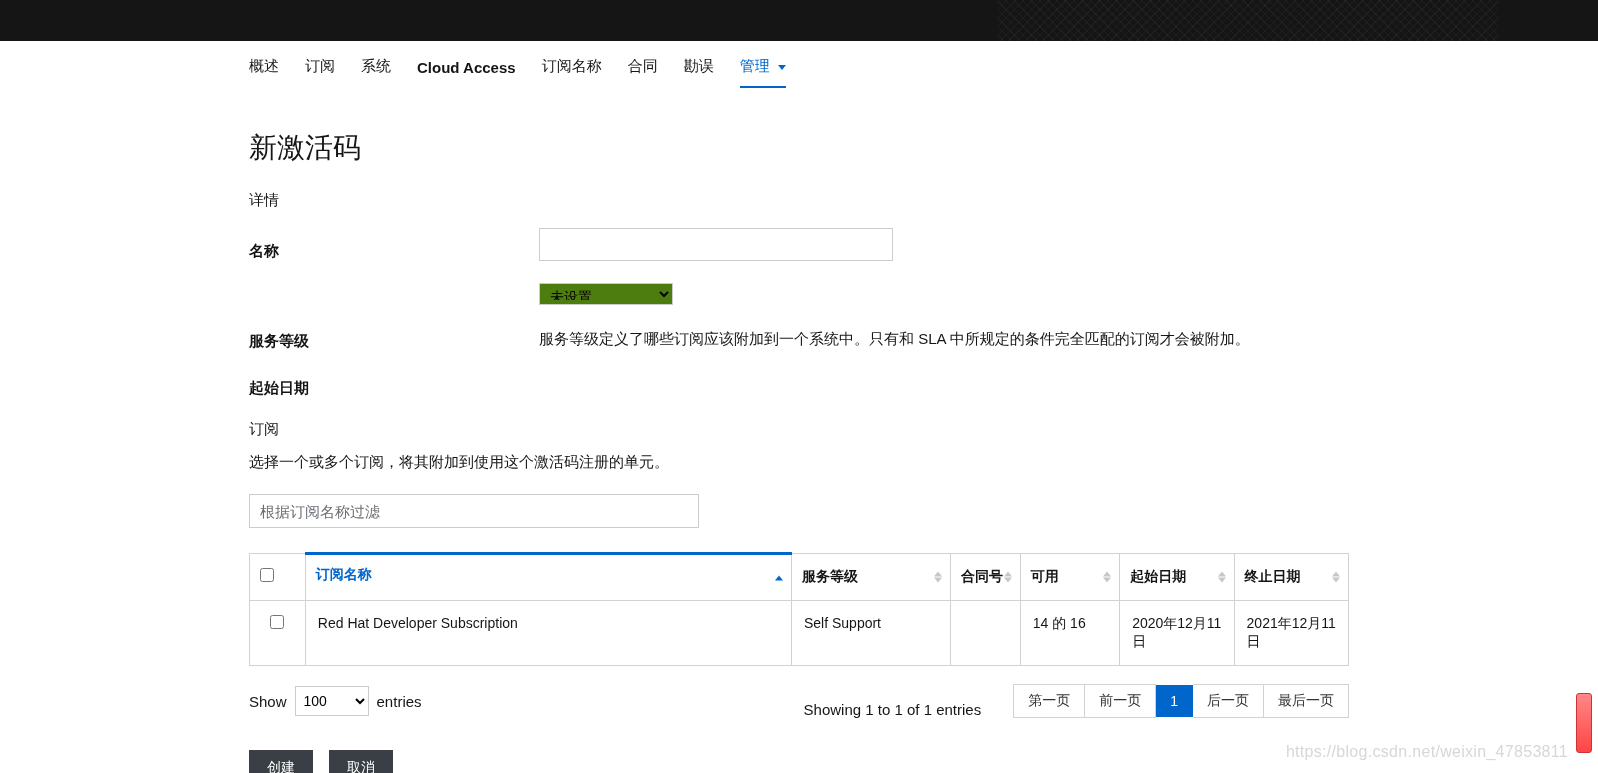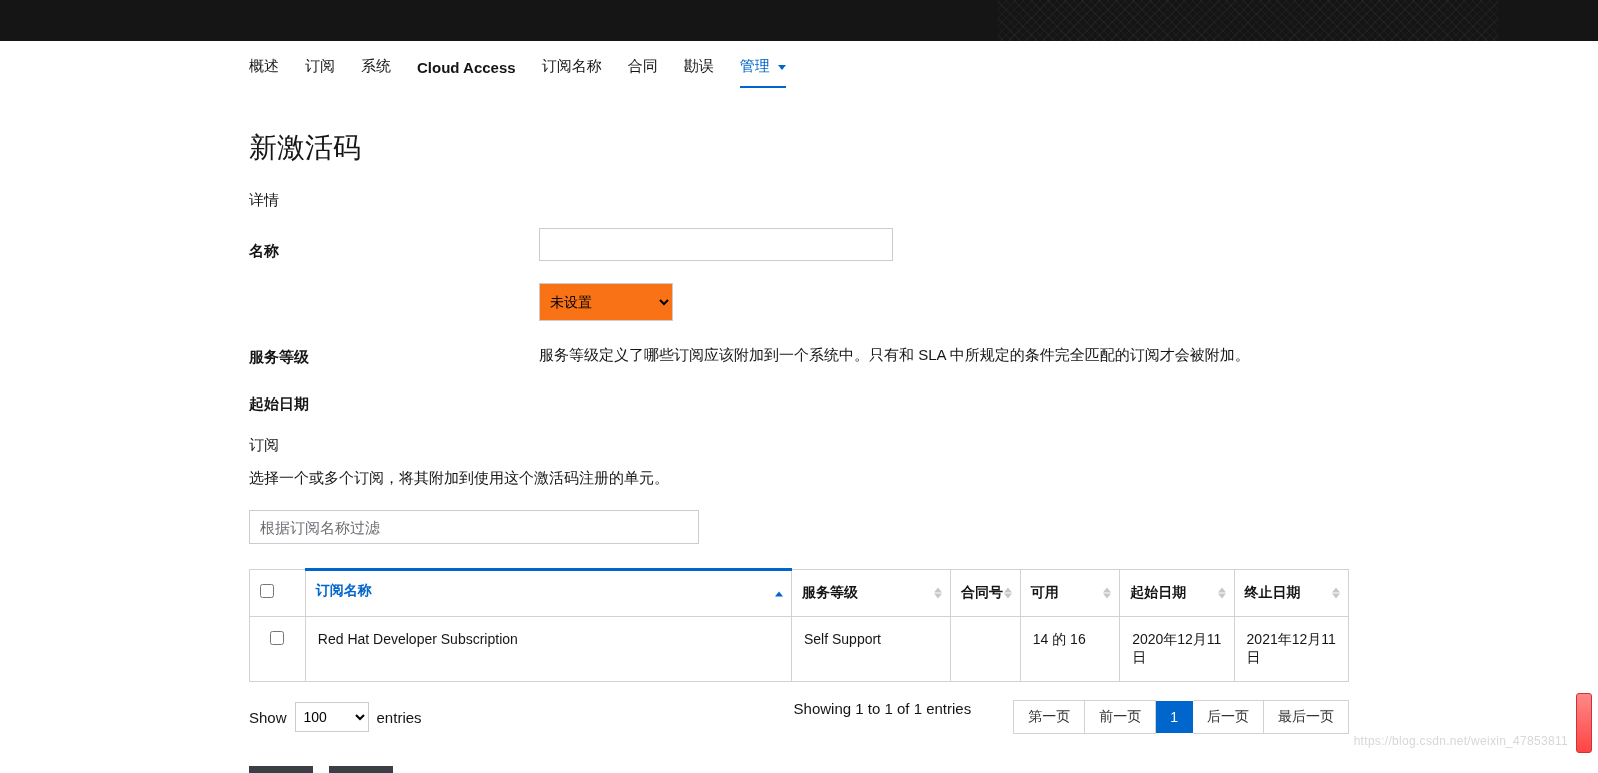--- a/index.html
+++ b/index.html
@@ -13,21 +13,21 @@
     .nav-tab.active { color:#0066cc; border-bottom:2px solid #0066cc; padding-bottom:10px; }
     .nav-tab.active .caret { margin-left:4px; }
     .caret { display:inline-block; width:0; height:0; border-left:4px solid transparent; border-right:4px solid transparent; border-top:5px solid #0066cc; vertical-align:middle; }
     .content { padding-top: 40px; }
     h1.page-title { font-size: 28px; font-weight: 400; color:#151515; margin-bottom: 24px; }
     .section-label { font-size:15px; color:#151515; margin-bottom: 18px; }
     .form-row { display:flex; align-items:flex-end; margin-bottom: 22px; }
     .form-label { width: 290px; font-weight:600; font-size:15px; color:#151515; padding-top:6px; }
     .form-control-wrap { flex:1; }
     input[type="text"].tf { width: 354px; height: 33px; border:1px solid #ccc; padding: 4px 8px; font-size:14px; }
-    select.sel { height: 38px; border:1px solid #ccc; padding: 4px 6px; font-size:14px; background:#f97316; }
+    select.sel { height: 22px; border:1px solid #ccc; padding: 4px 6px; font-size:14px; background:#4d7c0f; }
     .sel-small { width: 134px; }
     .sel-mid { width: 204px; }
     .helptext { margin-top: 4px; color:#151515; font-size:15px; line-height:1.6; }
     .sub-section-title { font-size:15px; margin-bottom: 14px; margin-top: 10px; }
     .sub-desc { font-size:15px; margin-bottom: 22px; }
     .filter-input { width: 450px; height: 34px; border:1px solid #ccc; padding: 6px 10px; font-size:15px; color:#6a6e73; }
     .filter-input::placeholder { color:#6a6e73; }
     table.data { width:100%; border-collapse: collapse; margin-top: 24px; }
     table.data th, table.data td { border:1px solid #d2d2d2; padding: 14px 12px; text-align:left; vertical-align:top; font-size:14px; }
     table.data th { font-weight:600; color:#151515; position:relative; background:#fff;padding-left:10px; }
@@ -46,25 +46,25 @@
     .col-ed  { width:115px; }
     td .cb, th .cb { width:14px; height:14px; }
     .table-footer { display:flex; align-items:center; justify-content:space-between; margin-top: 18px; }
     .show-wrap { display:flex; align-items:center; gap:8px; font-size:15px; color:#151515; }
     .show-wrap select { width:74px; height:30px; border:1px solid #ccc; background:#fff; padding:2px 4px; font-size:14px; }
     .entries-info { font-size:15px; color:#151515; }
     .paginator { display:flex; align-items:center; }
     .paginator .pg { border:1px solid #d2d2d2; background:#fff; color:#333; padding:7px 14px; font-size:14px; cursor:pointer; user-select:none; }
     .paginator .pg + .pg { border-left:none; }
     .paginator .pg.current { background:#0066cc; color:#fff; border-color:#0066cc; }
-    .paginator-wrap { display:flex; align-items:flex-start; gap: 42px; }
+    .paginator-wrap { display:flex; align-items:flex-end; gap: 32px; }
     .actions { margin-top: 32px; display:flex; gap: 16px; margin-bottom: 40px; }
     .btn { background:#393f44; color:#fff; padding:9px 18px; font-size:14px; border:none; cursor:pointer; }
     .scroll-hint { position:fixed; right:6px; bottom:20px; width:16px; height:60px; border:1px solid #c33; border-radius:3px; background:linear-gradient(#f88,#f44); }
-    .watermark { position:fixed; right:30px; bottom:25px; color:#d7d7d7; font-size:12px; letter-spacing:0.3px; pointer-events:none; }
+    .watermark { position:fixed; right:30px; bottom:12px; color:#d7d7d7; font-size:16px; letter-spacing:0.3px; pointer-events:none; }
   </style>
 </head>
 <body>
 
 <div class="top-banner"></div>
 
 <div class="container">
   <div class="nav-tabs">
     <div class="nav-tab">概述</div>
     <div class="nav-tab">订阅</div>

